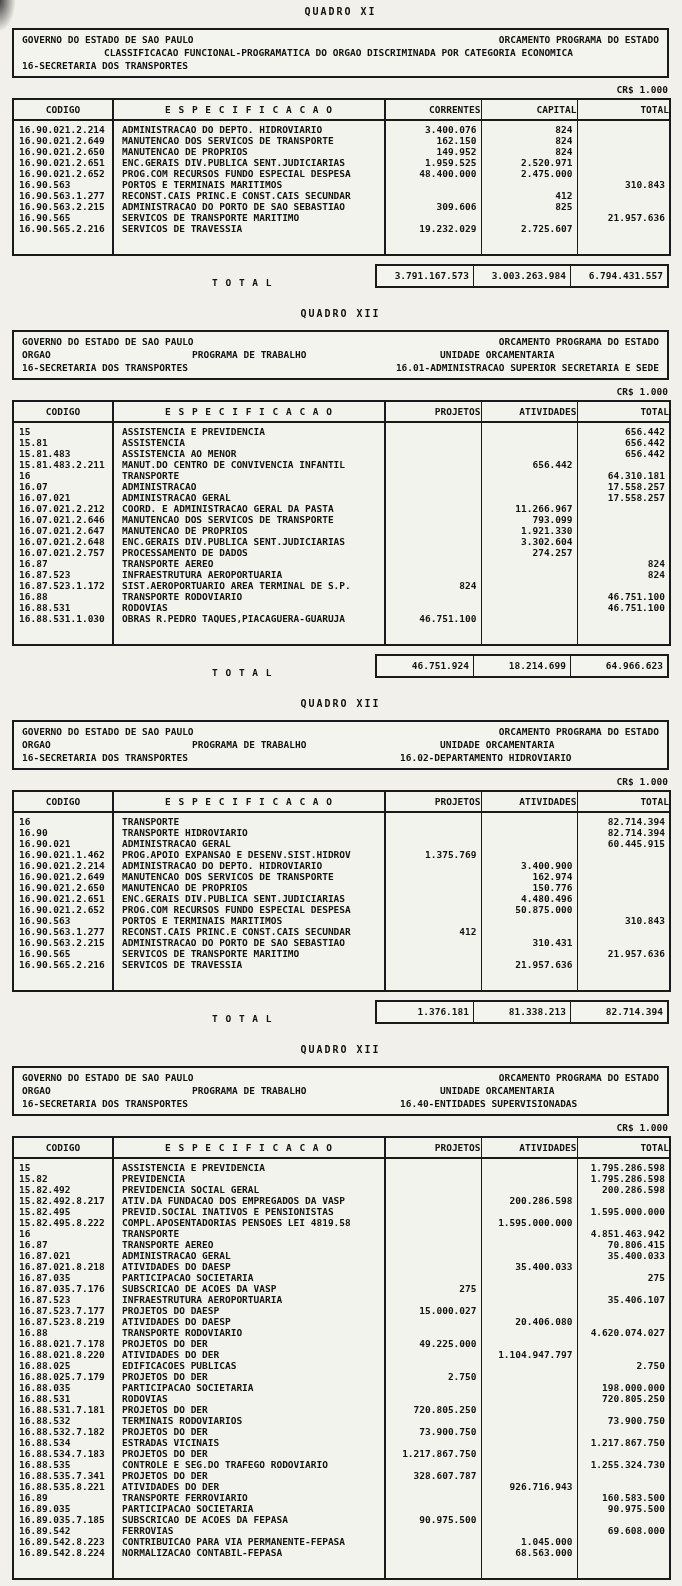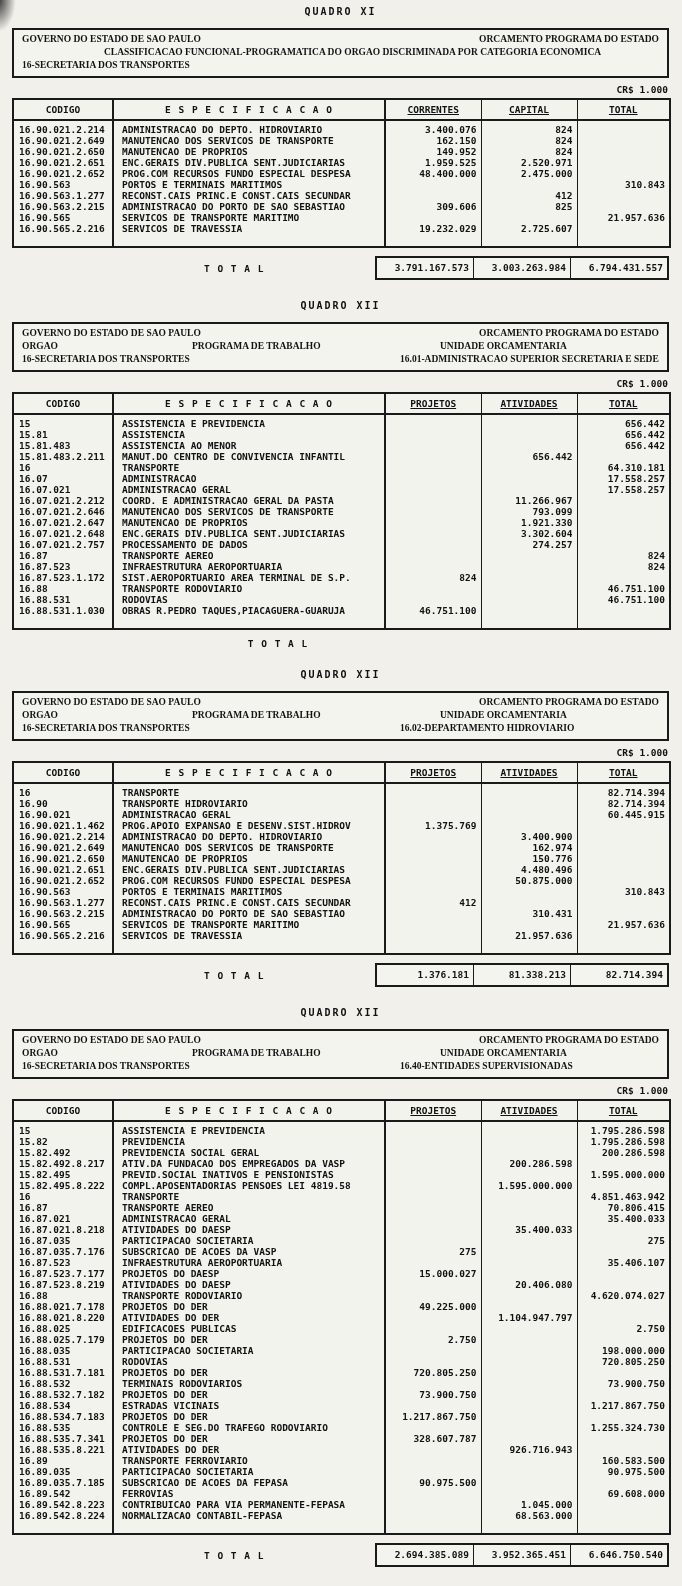--- a/index.html
+++ b/index.html
@@ -21,21 +21,21 @@
   .q-title{
     text-align:center;font-size:10px;line-height:12px;
     letter-spacing:2px;margin-bottom:10px;
   }
   .hdr-box{
     border:2px solid #1a1a1a;
     padding:3px 8px 4px 8px;
     font-size:9.5px;line-height:13px;
     background:rgba(255,255,255,.25);
   }
-  .hline{display:flex;white-space:nowrap;font-family:Liberation Serif, serif;}
+  .hline{display:flex;white-space:nowrap;}
   .l1{justify-content:space-between;}
   .h2a,.h3a{display:inline-block;}
   .v-trabalho .h2a{width:170px;}
   .v-trabalho .h2b{width:208px;}
   .v-trabalho .h2c{flex:1;padding-left:40px;}
   .v-trabalho .h3a{width:378px;}
   .v-trabalho .h3b{flex:1;}
   .v-economica .h2a{width:82px;}
   .v-economica .h2c{flex:1;}
   .currency{
@@ -57,27 +57,27 @@
   .grid thead th{
     height:19px;vertical-align:middle;
     border-bottom:2px solid #1a1a1a;
   }
   .c2{border-left:2px solid #1a1a1a;}
   .c3{border-left:2px solid #1a1a1a;}
   .c4{border-left:1px solid #1a1a1a;}
   .c5{border-left:1px solid #1a1a1a;}
   .code-h{text-align:center;}
   .spec-h{text-align:center;letter-spacing:1px;margin-top:24px;}
-  .num-h{text-align:center;padding-right:4px;text-decoration:underline;}
+  .num-h{text-align:right;padding-right:4px;}
   td.code{padding-left:5px;}
   td.spec{padding-left:8px;}
   td.num{text-align:right;padding-right:4px;}
   .grid tbody tr:first-child td{padding-top:3px;}
-  .grid tbody tr:last-child td{padding-bottom:12px;}
-  .total-row{display:flex;margin-top:8px;align-items:center;gap:30px;}
+  .grid tbody tr:last-child td{padding-bottom:20px;}
+  .total-row{display:flex;margin-top:8px;align-items:flex-end;}
   .t-spacer{width:100px;}
   .t-label{width:272px;text-align:center;font-size:9.5px;letter-spacing:1px;}
   .t-box{
     display:flex;border:2px solid #1a1a1a;height:20px;
     background:rgba(255,255,255,.25);
   }
   .t-cell{
     width:92px;line-height:20px;text-align:right;
     padding-right:4px;font-size:9.5px;
   }
@@ -367,20 +367,25 @@
             <td class="spec c2">OBRAS R.PEDRO TAQUES,PIACAGUERA-GUARUJA</td>
             <td class="num c3">46.751.100</td>
             <td class="num c4"></td>
             <td class="num c5"></td>
           </tr>
         </tbody>
     </table>
     <div class="total-row">
       <div class="t-spacer"></div>
       <div class="t-label">T O T A L</div>
+      <div class="t-box">
+        <div class="t-cell">46.751.924</div>
+        <div class="t-cell">18.214.699</div>
+        <div class="t-cell">64.966.623</div>
+      </div>
     </div>
   </section>
 
   <section class="quadro">
     <div class="q-title">QUADRO XII</div>
     <div class="hdr-box v-trabalho">
       <div class="hline l1">
         <span class="h1a">GOVERNO DO ESTADO DE SAO PAULO</span>
         <span class="h1b">ORCAMENTO PROGRAMA DO ESTADO</span>
       </div>

